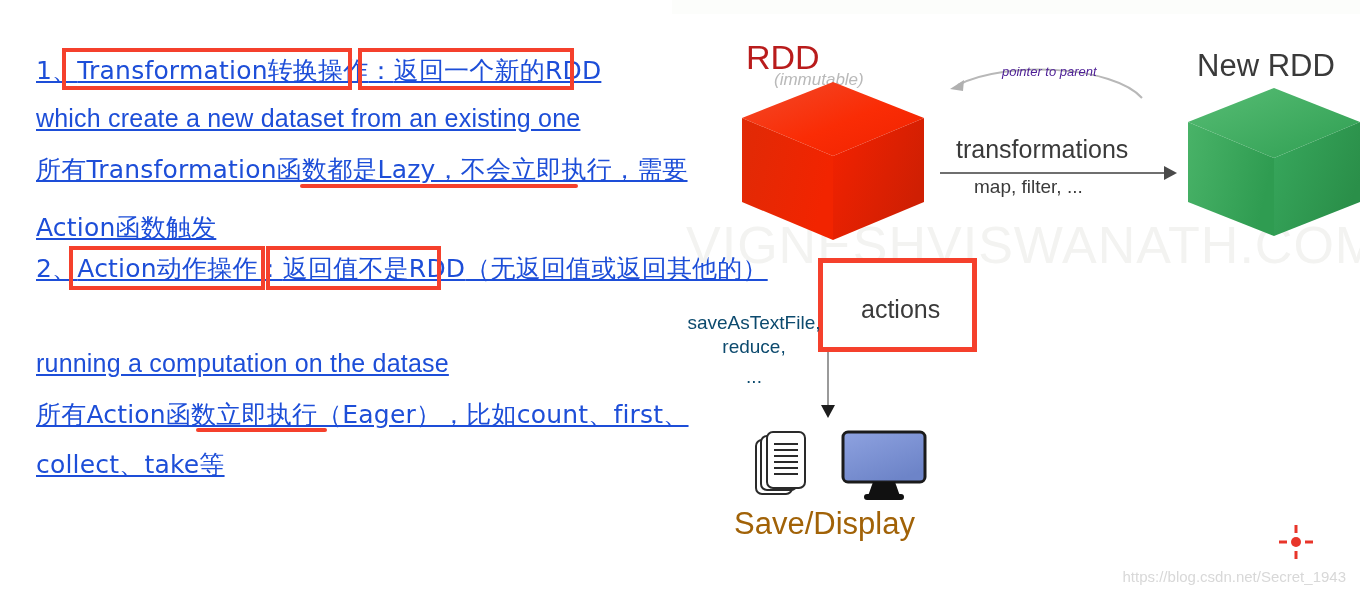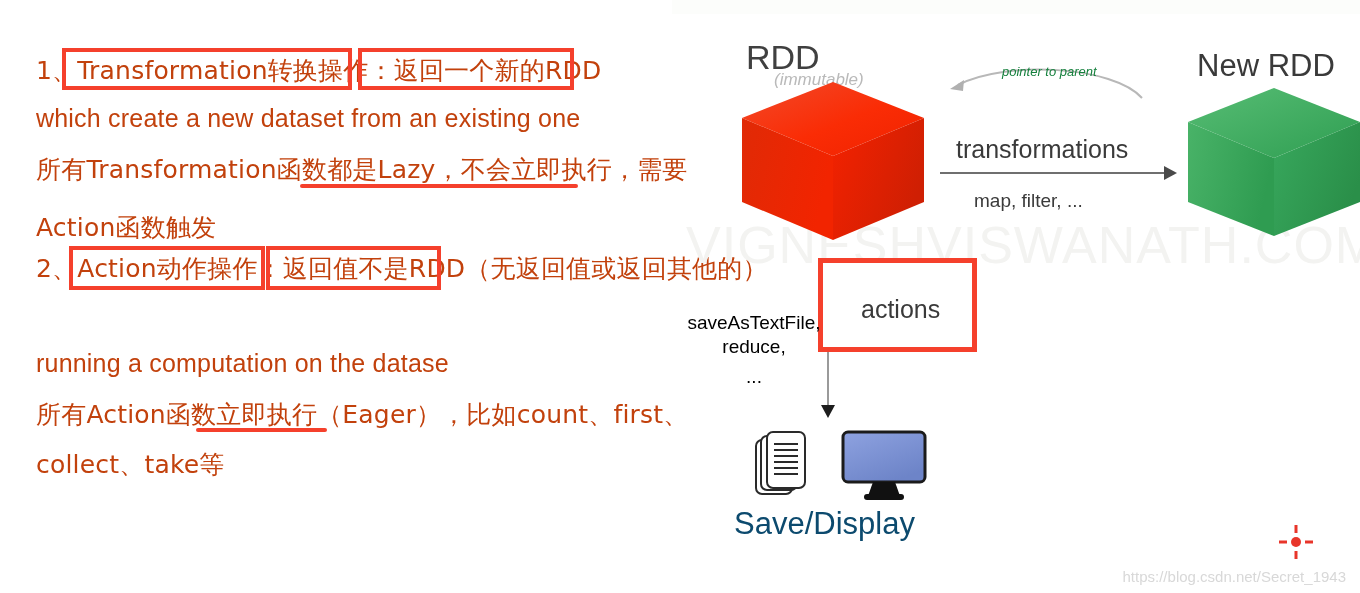--- a/index.html
+++ b/index.html
@@ -32,23 +32,24 @@
   .notes {
     position: absolute;
     left: 0;
     top: 0;
     width: 672px;
     height: 593px;
   }
   .line {
     position: absolute;
     white-space: nowrap;
-    color: #c2410c;
+    color: #1d4ed8;
     font-size: 25px;
     letter-spacing: 0.2px;
+    text-decoration: underline;
   }
   .line .cjk { font-family: "DejaVu Sans", "Liberation Sans", sans-serif; }
 
   
   .redbox {
     position: absolute;
     border: 4px solid #f5402c;
     background: transparent;
     box-sizing: border-box;
   }
@@ -67,29 +68,29 @@
     top: 0;
     width: 688px;
     height: 593px;
   }
   .dlabel {
     position: absolute;
     white-space: nowrap;
     color: #3b3b3b;
     font-weight: 300;
   }
-  .rdd-title { font-size: 34px; color: #404040; }
+  .rdd-title { font-size: 34px; color: #b91c1c; }
   .rdd-sub   { font-size: 17px; font-style: italic; color: #b9b9b9; }
   .newrdd-title { font-size: 31px; color: #3a3a3a; }
   .transf-main { font-size: 25px; color: #3a3a3a; }
   .transf-sub  { font-size: 19px; color: #3a3a3a; }
-  .ptr-label   { font-size: 13px; font-style: italic; color: #15803d; }
+  .ptr-label   { font-size: 13px; font-style: italic; color: #4c1d95; }
   .actions-label { font-size: 25px; color: #3a3a3a; margin-left: 12px; }
-  .savefn { font-size: 19px; color: #000000; text-align: center; }
-  .savedisplay { font-size: 31px; color: #0c4a6e; }
+  .savefn { font-size: 19px; color: #0c4a6e; text-align: center; }
+  .savedisplay { font-size: 31px; color: #a16207; }
 
   
   .watermark {
     position: absolute;
     left: 14px;
     top: 215px;
     font-size: 52px;
     letter-spacing: 1px;
     color: #f3f3f1;
     white-space: nowrap;
@@ -220,21 +221,21 @@
 
     <svg style="position:absolute; left:274px; top:52px;" width="200" height="60" viewBox="0 0 200 60">
       <path d="M196,46 C168,14 60,8 12,33" stroke="#b8b8b8" stroke-width="2" fill="none"></path>
       <polygon points="4,37 18,28 17,39" fill="#b0b0b0"></polygon>
     </svg>
     <div class="dlabel ptr-label" style="left:330px; top:64px;">pointer to parent</div>
 
     <div class="dlabel transf-main" style="left:284px; top:135px;">transformations</div>
     <div class="harrow-line" style="left:268px; top:172px; width:226px;"></div>
     <div class="harrow-head" style="left:492px; top:166px;"></div>
-    <div class="dlabel transf-sub" style="left:302px; top:190px;">map, filter, ...</div>
+    <div class="dlabel transf-sub" style="left:302px; top:176px;">map, filter, ...</div>
 
     <div class="dlabel newrdd-title" style="left:525px; top:48px;">New RDD</div>
 
     <svg class="cube" style="left:512px; top:86px;" width="176" height="152" viewBox="0 0 176 152">
       <defs>
         <linearGradient id="grnTop" x1="0" y1="0" x2="1" y2="1">
           <stop offset="0%" stop-color="#57bd74"></stop>
           <stop offset="100%" stop-color="#2f9e52"></stop>
         </linearGradient>
         <linearGradient id="grnLeft" x1="0" y1="0" x2="1" y2="0.3">

